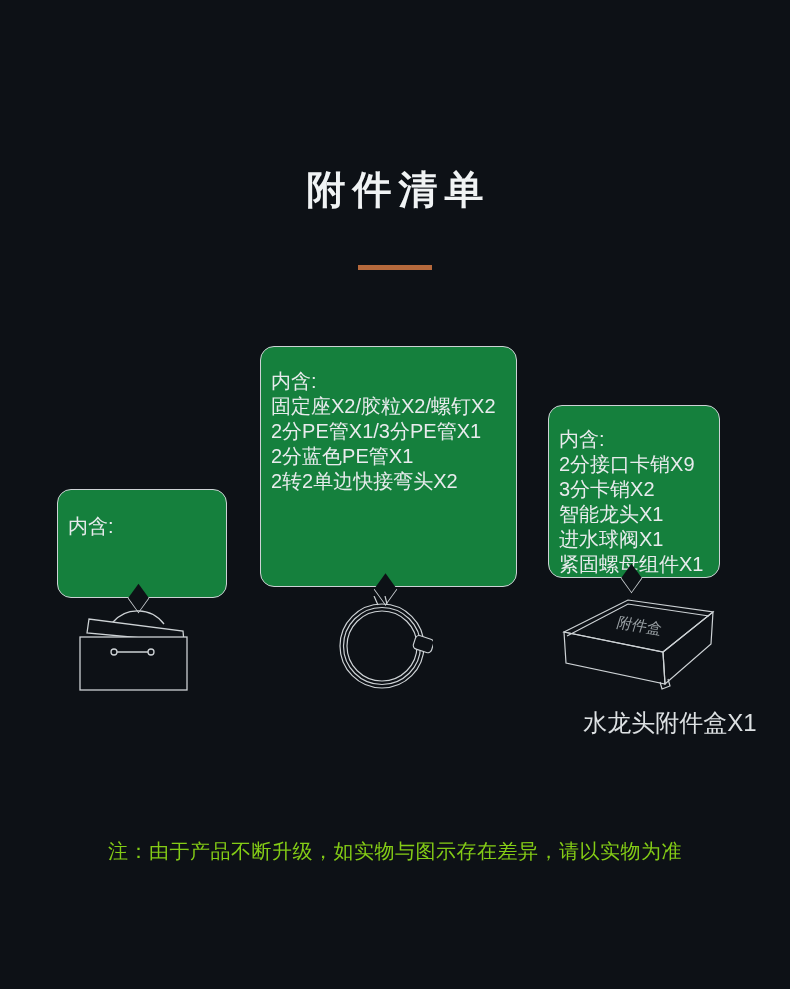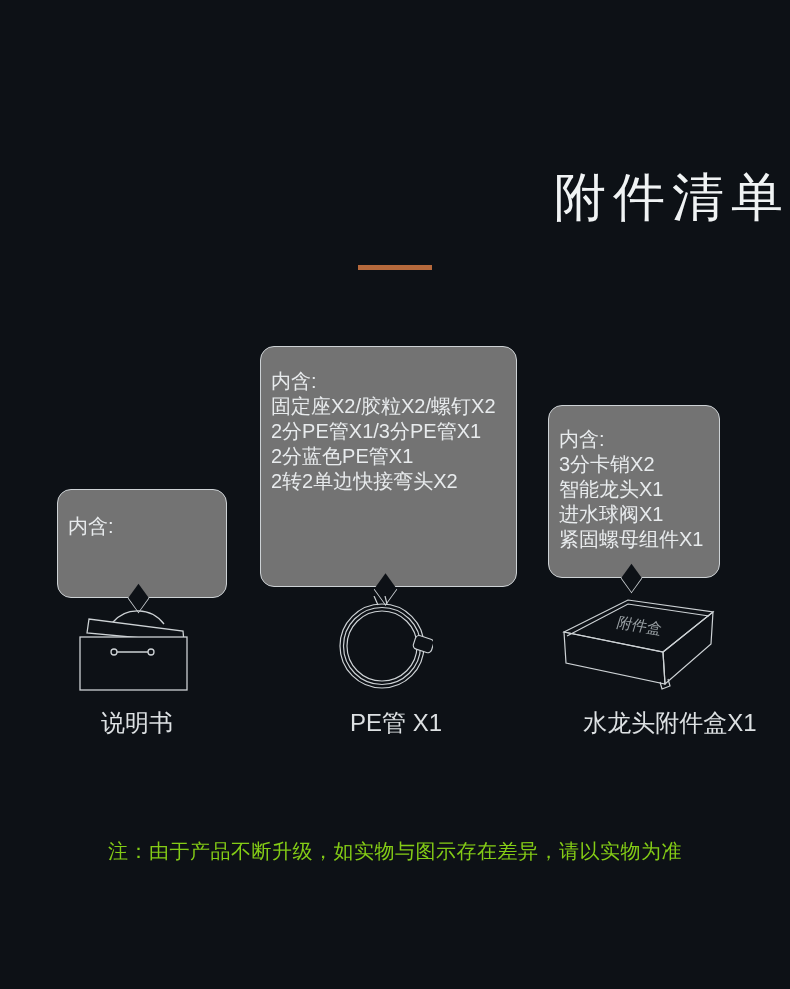--- a/index.html
+++ b/index.html
@@ -6,35 +6,35 @@
   .stage {
     position:relative;
     width:790px; height:989px;
     background:#0d1116;
     overflow:hidden;
     font-family:"Liberation Sans","DejaVu Sans",sans-serif;
   }
   
   .page-title {
     position:absolute; top:163px; left:0; width:790px;
-    text-align:right;
-    font-size:52px; letter-spacing:7px; text-indent:7px;
-    color:#f0f3f4; font-weight:400;
+    text-align:center;
+    font-size:39px; letter-spacing:7px; text-indent:7px;
+    color:#f0f3f4; font-weight:700;
     white-space:nowrap;
   }
   .title-divider {
     position:absolute; top:265px; left:358px;
     width:74px; height:5px;
     background:#b5693c;
   }
   
   .callout {
     position:absolute;
     box-sizing:border-box;
-    background:#737373;
+    background:#15803d;
     border:1px solid #cdd2d5;
     border-radius:14px;
     color:#e8ebed;
     font-size:20px; line-height:25px;
     padding:20px 10px 0 10px;
   }
   .callout div { white-space:nowrap; }
   .callout-manual { left:57px;  top:489px; width:170px; height:109px; line-height:27px; padding-top:23px; }
   .callout-tube   { left:260px; top:346px; width:257px; height:241px; padding-top:22px; }
   .callout-box    { left:548px; top:405px; width:172px; height:173px; padding-top:21px; }
@@ -89,20 +89,21 @@
     <div>内含:</div>
     <div>固定座X2/胶粒X2/螺钉X2</div>
     <div>2分PE管X1/3分PE管X1</div>
     <div>2分蓝色PE管X1</div>
     <div>2转2单边快接弯头X2</div>
   </div>
   <div class="tail tail-tube"></div>
 
   <div class="callout callout-box">
     <div>内含:</div>
+    <div>2分接口卡销X9</div>
     <div>3分卡销X2</div>
     <div>智能龙头X1</div>
     <div>进水球阀X1</div>
     <div>紧固螺母组件X1</div>
   </div>
   <div class="tail tail-box"></div>
 
   <svg class="illus illus-manual" width="115" height="96" viewBox="0 0 115 96">
     <g stroke="#cdd2d5" stroke-width="1.3" fill="none">
       <path d="M 37 25 A 33 33 0 0 1 89 26"></path>
@@ -129,19 +130,17 @@
     <g stroke="#cdd2d5" stroke-width="1.2" fill="none">
       <polygon points="14,47 78,15 163,27 113,67"></polygon>
       <polyline points="17,51 78,19 159,31"></polyline>
       <polygon points="14,47 113,67 115,99 16,78"></polygon>
       <polygon points="113,67 163,27 161,59 115,99"></polygon>
       <polyline points="110,97 112,104 120,101 118,94"></polyline>
     </g>
     <text transform="translate(66,42) rotate(9) skewX(-8)" font-size="15" fill="#9aa1a5" font-family="Liberation Sans, sans-serif">附件盒</text>
   </svg>
 
-  <div class="item-label item-label-manual">说明书</div>
-  <div class="item-label item-label-tube">PE管 X1</div>
   <div class="item-label item-label-box">水龙头附件盒X1</div>
 
   <div class="footer-note">注：由于产品不断升级，如实物与图示存在差异，请以实物为准</div>
 
 </div>
 
 </body></html>

